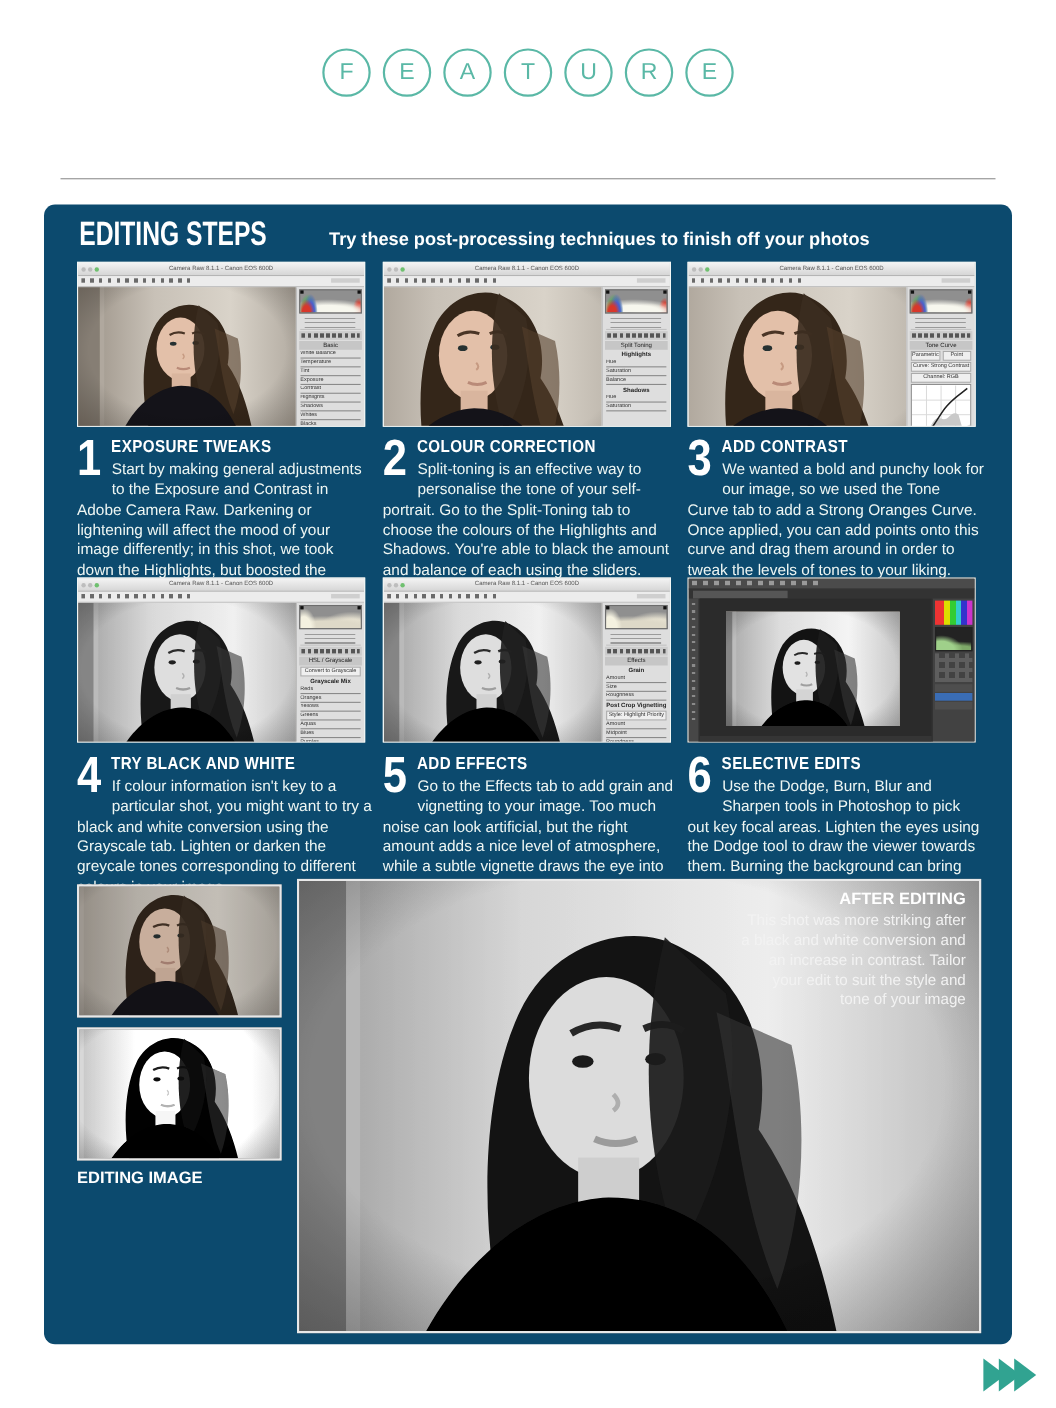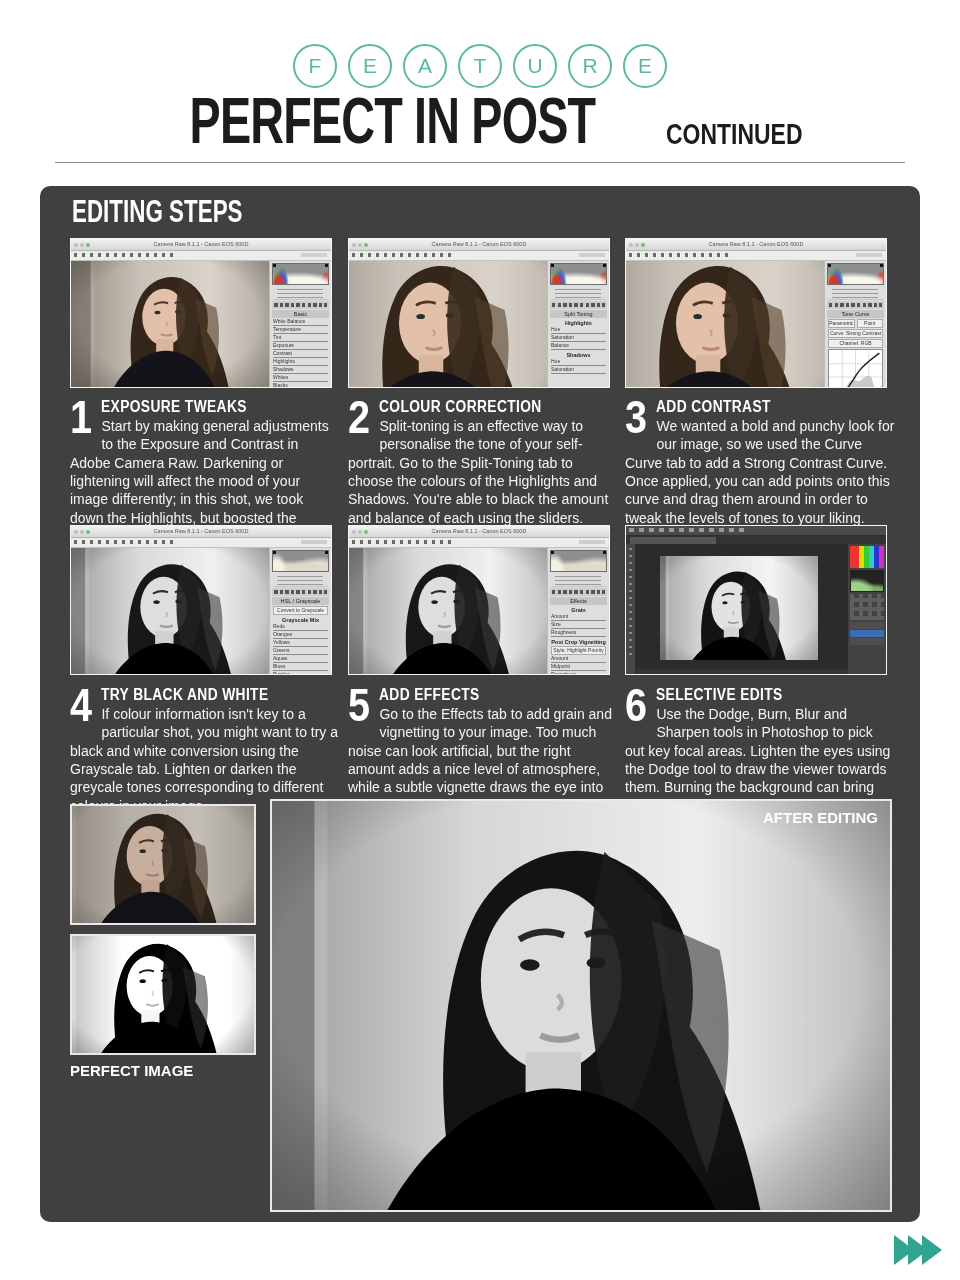--- a/index.html
+++ b/index.html
@@ -13,21 +13,21 @@
   .circ span{color:#5ab8a6;font-size:21px;font-weight:400;letter-spacing:0;}
   .title-row{position:absolute;top:96px;left:0;width:100%;display:flex;justify-content:center;
              align-items:flex-end;gap:14px;}
   .big-title{font-size:57px;font-weight:700;color:#1c1c1c;letter-spacing:-1px;display:inline-block;
              transform:scale(.82,1.15);transform-origin:bottom center;line-height:1;}
   .cont{font-size:27px;font-weight:700;color:#1c1c1c;display:inline-block;line-height:1;
         transform:scale(.85,1.1);transform-origin:bottom center;padding-bottom:3px;}
   .rule{position:absolute;top:162px;left:55px;width:850px;height:1px;background:#8f8f8f;}
 
   
-  .panel{position:absolute;left:40px;top:186px;width:880px;height:1036px;background:#404040;border-radius:10px;}
+  .panel{position:absolute;left:40px;top:186px;width:880px;height:1036px;background:#0c4a6e;border-radius:10px;}
   .phead{position:absolute;left:32px;top:14px;display:flex;align-items:baseline;gap:14px;color:#fff;}
   .phead h2{margin:0;font-size:28px;font-weight:700;letter-spacing:0;display:inline-block;
             transform:scale(.8,1.1);transform-origin:left bottom;line-height:1;}
   .phead .sub{font-size:16.5px;font-weight:700;color:#fff;}
 
   
   .shot{position:absolute;width:262px;height:150px;background:#d9d9d9;border:1px solid #f2f7f5;
         box-sizing:border-box;overflow:hidden;}
   .chrome{height:11px;background:linear-gradient(#f3f3f3,#d6d6d6);border-bottom:1px solid #b5b5b5;
           display:flex;align-items:center;position:relative;}
@@ -191,29 +191,26 @@
       <div class="circ">
         <span>U</span>
       </div>
       <div class="circ">
         <span>R</span>
       </div>
       <div class="circ">
         <span>E</span>
       </div>
     </div>
-  <div class="title-row">
-    <span class="big-title">PERFECT IN POST</span>
-    <span class="cont">CONTINUED</span>
-  </div>
   <div class="rule"></div>
 
   <div class="panel">
     <div class="phead">
       <h2>EDITING STEPS</h2>
+      <span class="sub">Try these post-processing techniques to finish off your photos</span>
     </div>
 
     <div class="shot" style="left:30px;top:52px;">
       <div class="chrome">
         <span class="dots">
             <b></b>
             <b></b>
             <b></b>
           </span>
         <span class="wtitle">Camera Raw 8.1.1 - Canon EOS 600D</span>
@@ -381,21 +378,21 @@
       <p>Start by making general adjustments to the Exposure and Contrast in Adobe Camera Raw. Darkening or lightening will affect the mood of your image differently; in this shot, we took down the Highlights, but boosted the overall Exposure.</p>
     </div>
     <div class="step" style="left:308px;top:212px;">
       <span class="num">2</span>
       <h3>COLOUR CORRECTION</h3>
       <p>Split-toning is an effective way to personalise the tone of your self-portrait. Go to the Split-Toning tab to choose the colours of the Highlights and Shadows. You're able to black the amount and balance of each using the sliders.</p>
     </div>
     <div class="step" style="left:585px;top:212px;">
       <span class="num">3</span>
       <h3>ADD CONTRAST</h3>
-      <p>We wanted a bold and punchy look for our image, so we used the Curve Curve tab to add a Strong Contrast Curve. Once applied, you can add points onto this curve and drag them around in order to tweak the levels of tones to your liking.</p>
+      <p>We wanted a bold and punchy look for our image, so we used the Tone Curve tab to add a Strong Oranges Curve. Once applied, you can add points onto this curve and drag them around in order to tweak the levels of tones to your liking.</p>
     </div>
 
     <div class="shot bwshot" style="left:30px;top:339px;">
       <div class="chrome">
         <span class="dots">
             <b></b>
             <b></b>
             <b></b>
           </span>
         <span class="wtitle">Camera Raw 8.1.1 - Canon EOS 600D</span>
@@ -552,29 +549,30 @@
       <svg viewBox="30 10 260 180" preserveAspectRatio="xMidYMid slice">
           <use href="#pg"></use>
         </svg>
     </div>
     <div class="smallimg bw" style="left:30px;top:748px;">
       <svg viewBox="30 10 260 180" preserveAspectRatio="xMidYMid slice">
           <use href="#pg"></use>
         </svg>
     </div>
     <div class="origtext" style="left:30px;top:876px;">
-      <h4>PERFECT IMAGE</h4>
+      <h4>EDITING IMAGE</h4>
     </div>
 
     <div class="bigphoto">
       <svg viewBox="10 0 290 200" preserveAspectRatio="xMidYMid slice">
           <use href="#pg"></use>
         </svg>
       <div class="after">
         <h4>AFTER EDITING</h4>
+        <p>This shot was more striking after a black and white conversion and an increase in contrast. Tailor your edit to suit the style and tone of your image</p>
       </div>
     </div>
   </div>
 
   <div class="arrows">
     <span class="tri"></span>
     <span class="tri"></span>
     <span class="tri"></span>
   </div>
 </div>

